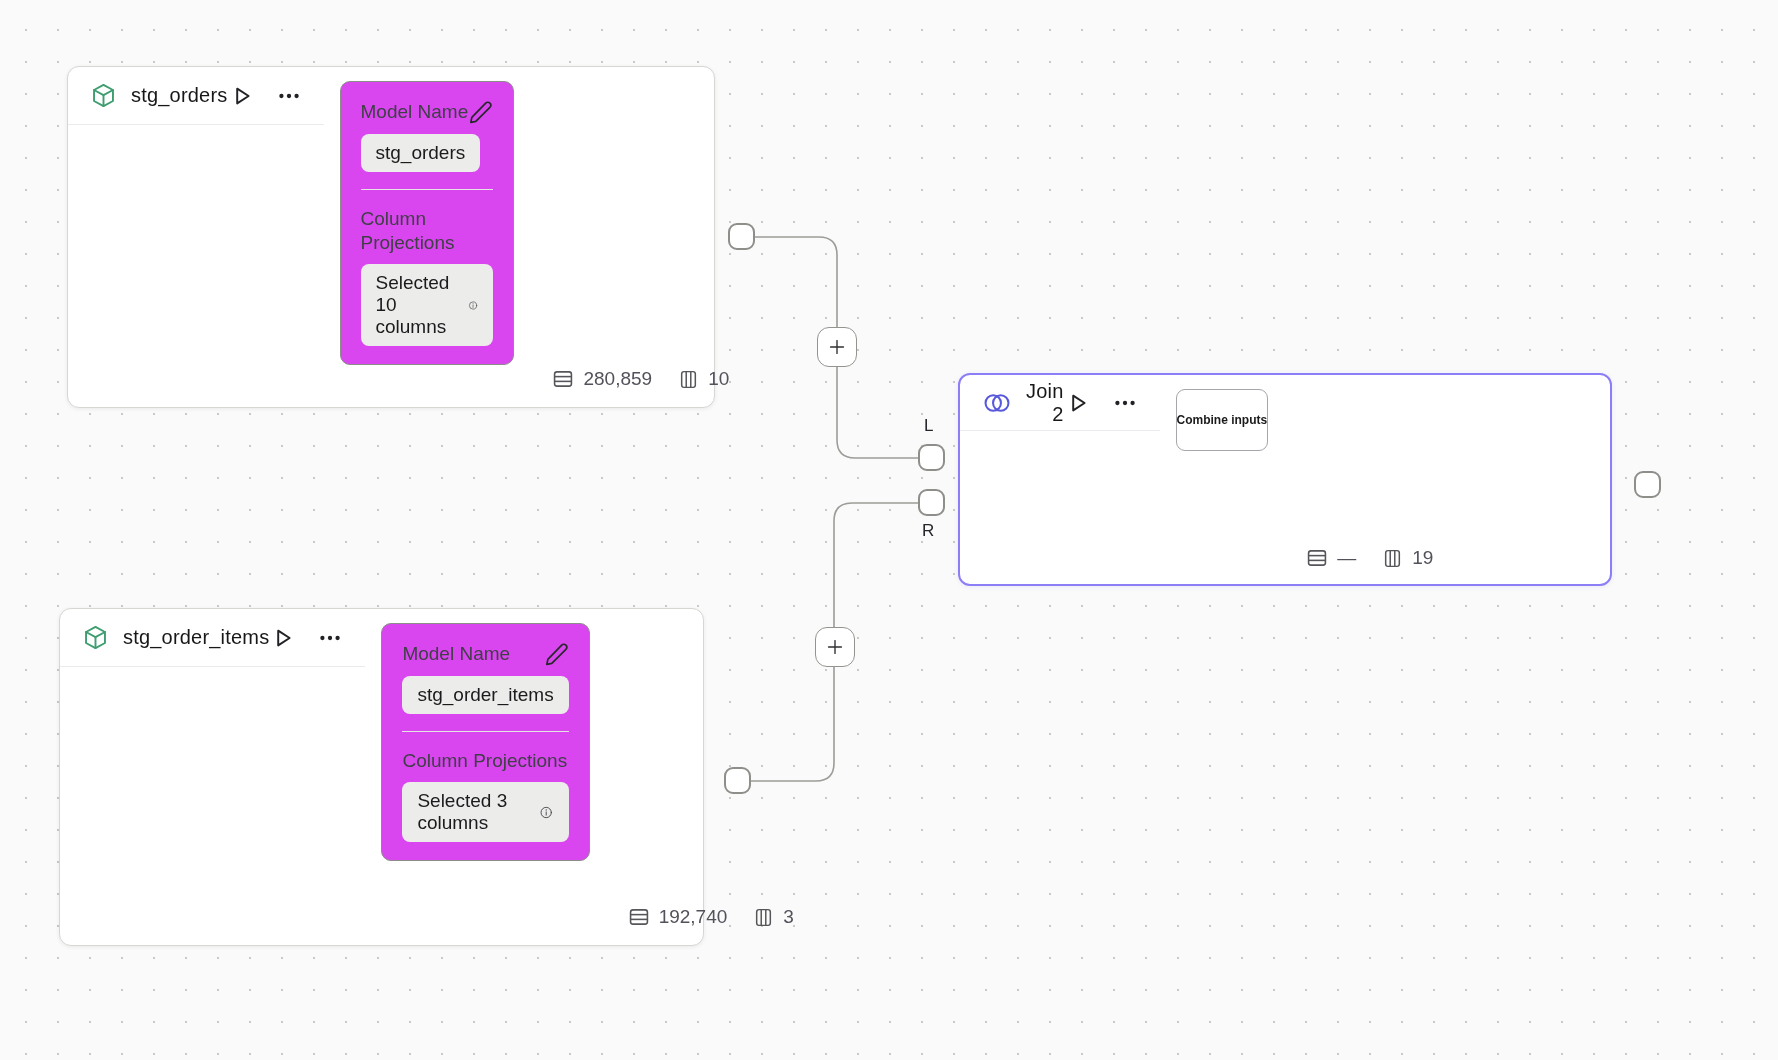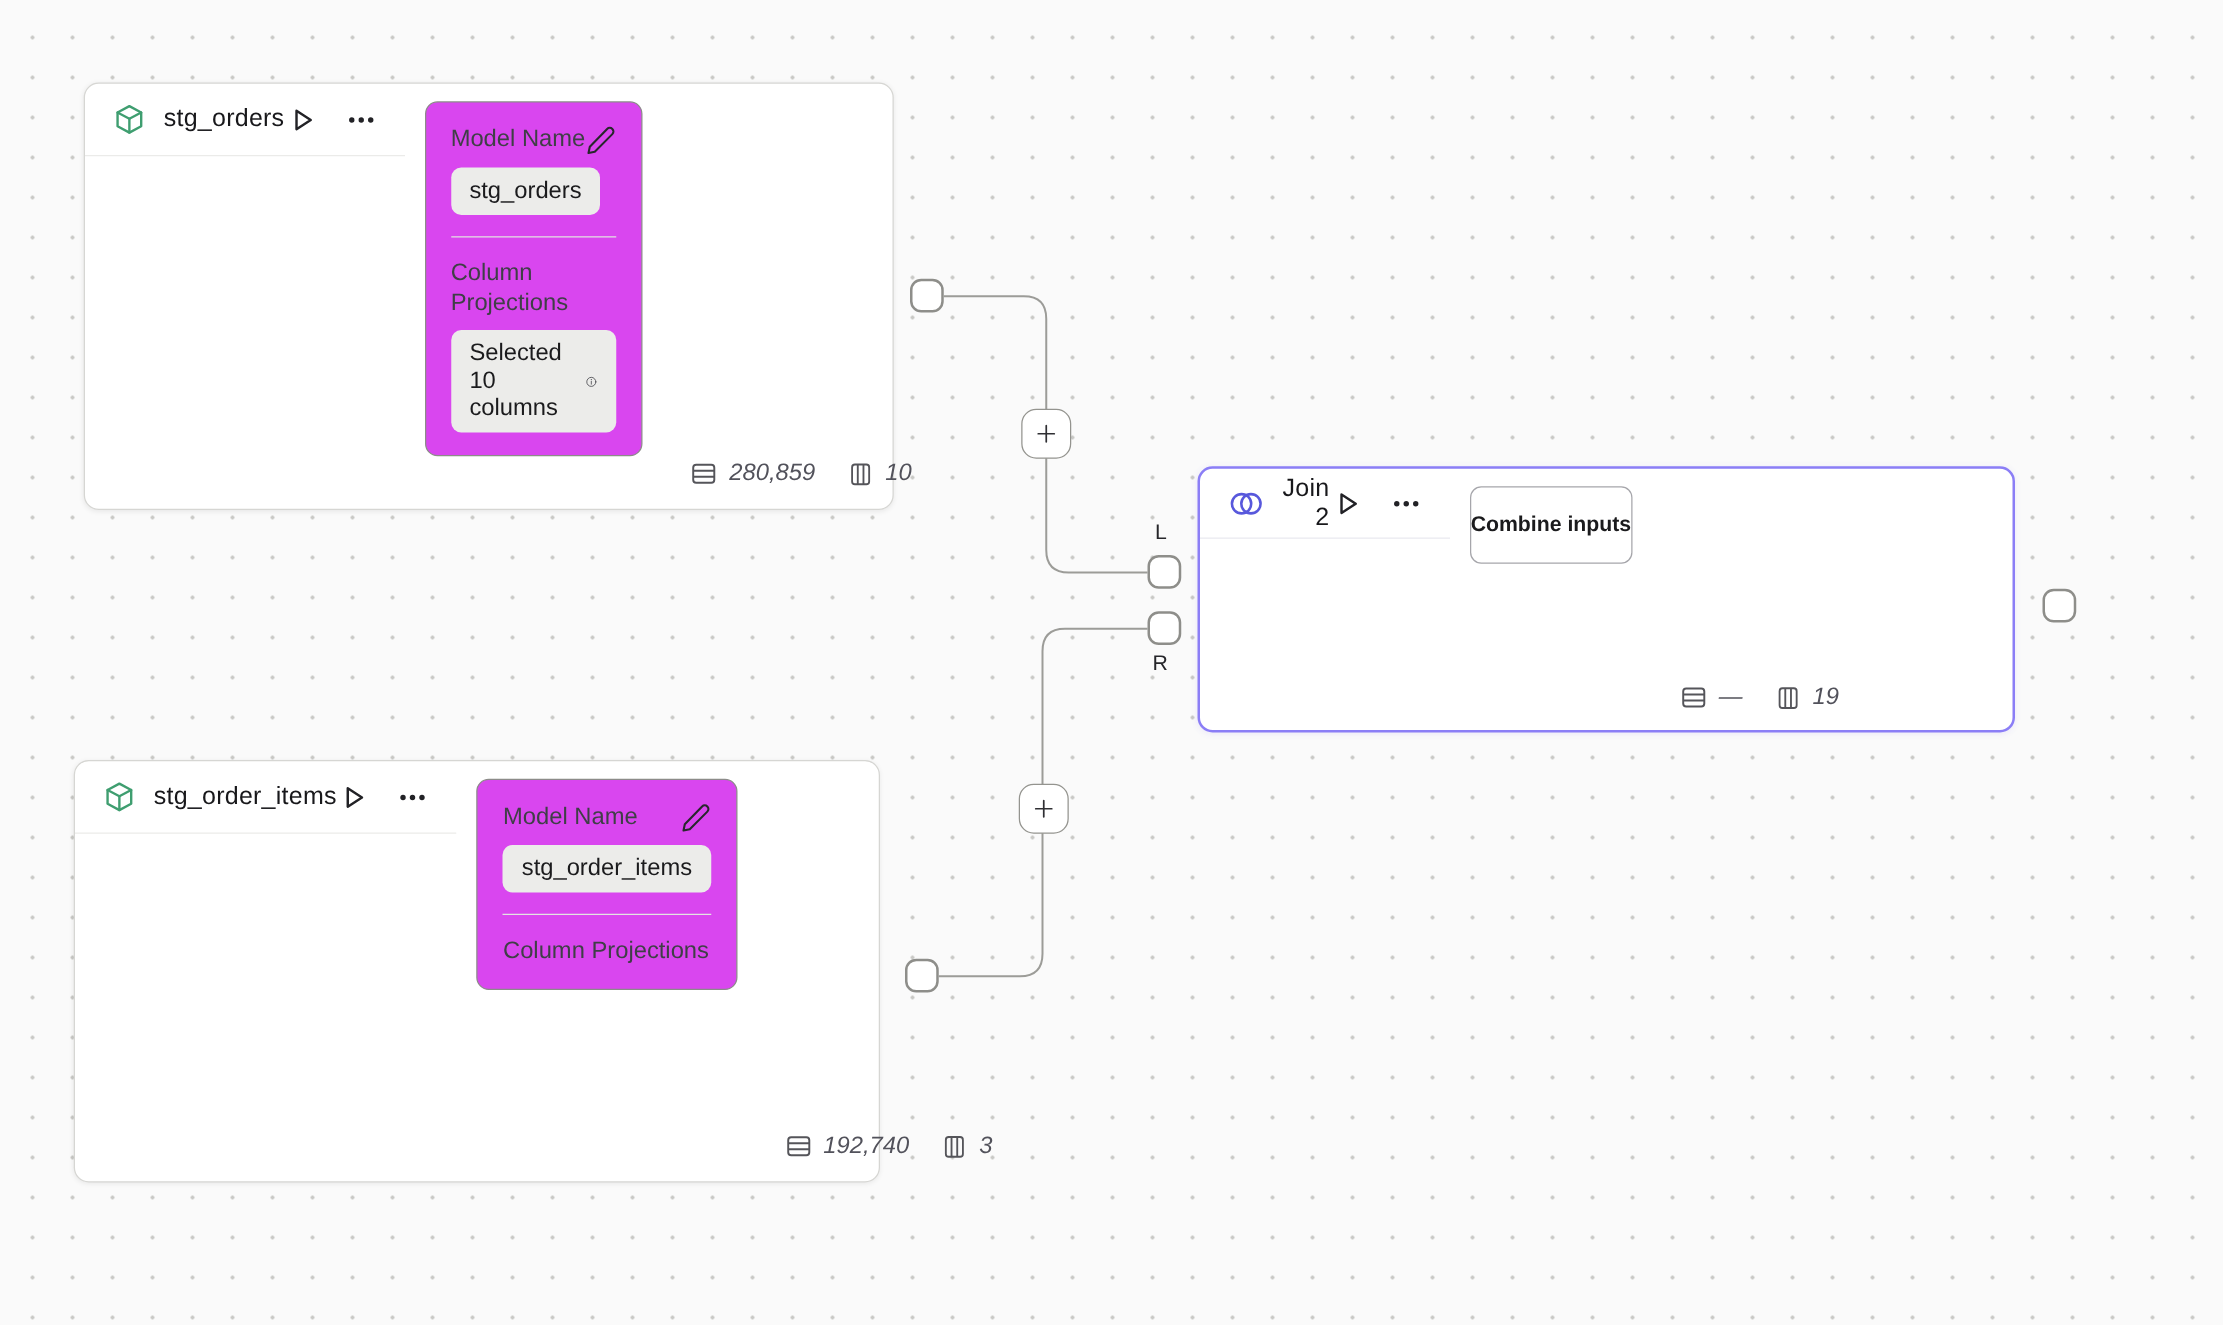--- a/index.html
+++ b/index.html
@@ -58,37 +58,36 @@
     padding: 8px 15px;
     font-size: 19px; font-weight: 500; color: #1b1b1d;
   }
   .inner-divider { border: none; border-top: 1px solid #e4e4e2; margin: 17px 0; }
 
   .node-footer {
     margin-top: auto;
     display: flex; justify-content: flex-end; align-items: center;
     gap: 26px;
     padding: 0 22px 17px;
-    font-style: italic;
   }
   .stat { display: flex; align-items: center; gap: 9px; font-size: 19px; color: #52525b; }
 
   
   .node.join {
     border: 2px solid #8b7ef6;
     box-shadow: 0 1px 5px rgba(110,90,240,0.10);
   }
   .node.join .node-header { border-bottom: 1px solid #e9e9ef; height: 56px; flex-basis: 56px; text-align: right; }
   .combine-btn {
     width: 100%; height: 62px;
     background: #fff;
     border: 1.3px solid #a6a6ab;
     border-radius: 9px;
     font-family: "Liberation Sans", sans-serif;
-    font-size: 17px; font-weight: 700; color: #1b1b1d;
+    font-size: 12px; font-weight: 700; color: #1b1b1d;
     cursor: pointer;
   }
   .node.join .node-footer { padding-bottom: 15px; }
 
   
   .port {
     position: absolute; z-index: 4;
     width: 27px; height: 27px;
     background: #fff;
     border: 2px solid #8e8e8a;
@@ -223,20 +222,28 @@
             <svg width="25" height="25" viewBox="0 0 24 24" fill="none" stroke="#27272b" stroke-width="1.6" stroke-linejoin="round" stroke-linecap="round">
                 <path d="M17 3a2.8 2.8 0 1 1 4 4L7.5 20.5 2.7 21.5 3.7 16.7 17 3z"></path>
               </svg>
           </button>
         </div>
         <span class="chip">
             <span>stg_order_items</span>
           </span>
         <hr class="inner-divider">
         <div class="field-label">Column Projections</div>
+        <span class="chip">
+          <span>Selected 3 columns</span>
+          <svg width="21" height="21" viewBox="0 0 24 24" fill="none" stroke="#3f3f46" stroke-width="1.5" stroke-linecap="round">
+              <circle cx="12" cy="12" r="8.6"></circle>
+              <line x1="12" y1="11" x2="12" y2="16.4"></line>
+              <circle cx="12" cy="7.7" r="1.1" fill="#3f3f46" stroke="none"></circle>
+            </svg>
+        </span>
       </div>
     </div>
     <div class="node-footer">
       <span class="stat">
         <svg width="22" height="22" viewBox="0 0 24 24" fill="none" stroke="#55555a" stroke-width="1.7">
             <rect x="2.8" y="4.2" width="18.4" height="15.6" rx="2.6"></rect>
             <line x1="2.8" y1="9.4" x2="21.2" y2="9.4"></line>
             <line x1="2.8" y1="14.6" x2="21.2" y2="14.6"></line>
           </svg>
         <span>192,740</span>

